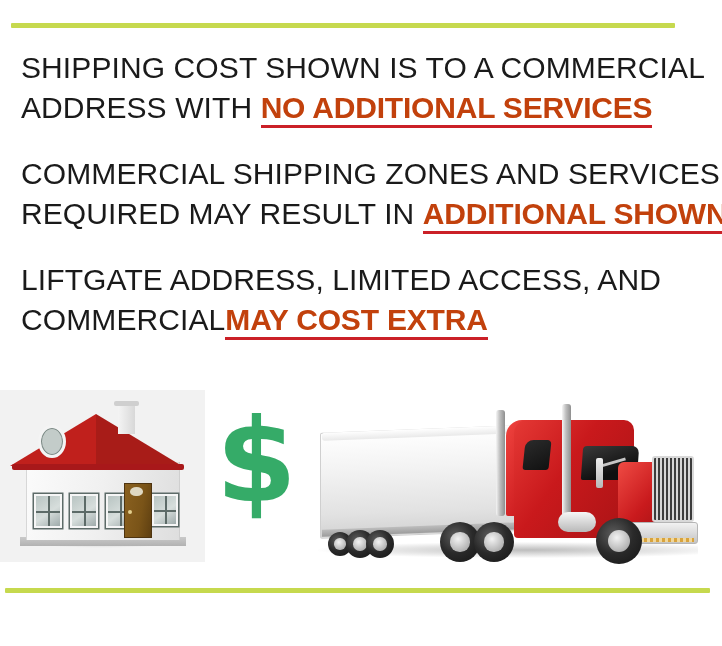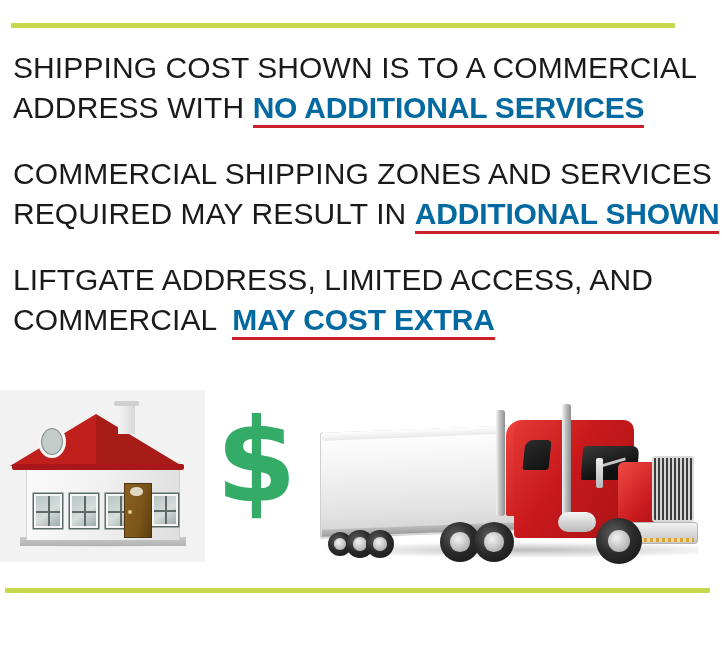--- a/index.html
+++ b/index.html
@@ -33,49 +33,49 @@
   #rule-bottom {
     left: 5px;
     top: 588px;
     width: 705px;
     height: 5px;
   }
 
   
   .text-block {
     position: absolute;
-    left: 13px;
+    left: 21px;
     top: 48px;
     width: 700px;
   }
   .para {
     margin: 0 0 26px 0;
   }
   .para:last-child { margin-bottom: 0; }
 
   .line {
     font-size: 30px;
     line-height: 40px;
     letter-spacing: 0.1px;
     color: #1a1a1a;
     font-weight: 400;
     white-space: nowrap;
     font-stretch: condensed;
   }
 
   .hl {
-    color: #0369a1;
+    color: #c2410c;
     font-weight: bold;
     border-bottom: 3px solid #cb2027;
     padding-bottom: 1px;
     letter-spacing: -0.2px;
   }
   
   .hl.lead-space {
-    margin-left: 15px;
+    margin-left: 0;
     text-align: center;
   }
 
   
   .media-row {
     position: absolute;
     left: 0;
     top: 388px;
     width: 722px;
     height: 180px;

